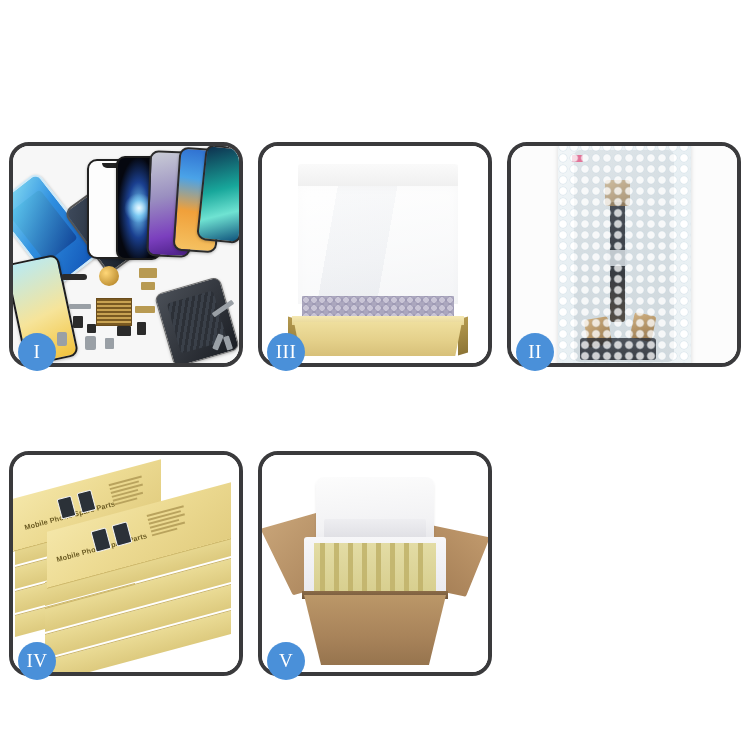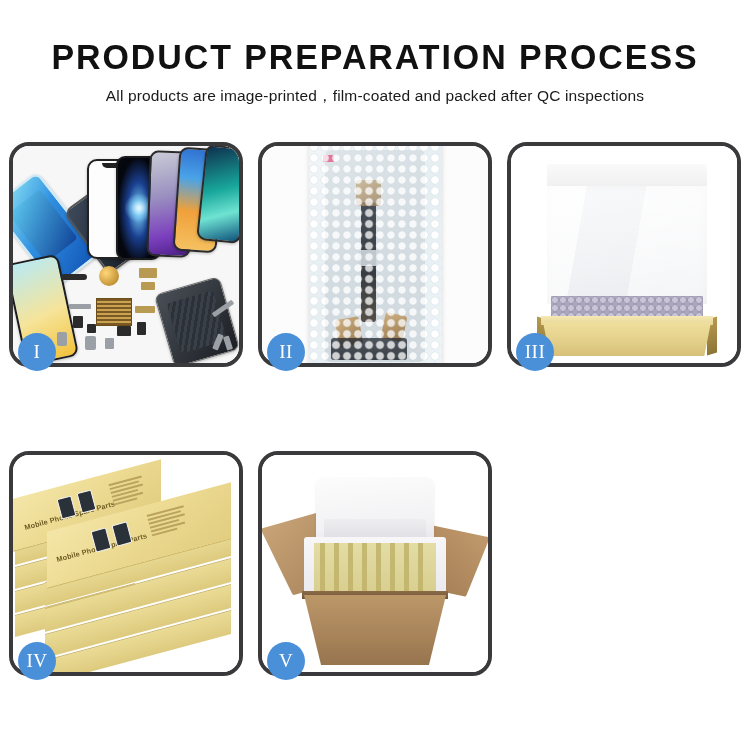--- a/index.html
+++ b/index.html
@@ -254,24 +254,20 @@
   .c6-seam { position:absolute; background: rgba(120,92,58,.45); }
   .c6-tab { position:absolute; background: rgba(150,118,77,.55); border-radius:1px; }
   .c6-shadow { position:absolute; left:30px; top:186px; width:170px; height:12px;
     background: radial-gradient(ellipse at 50% 50%, rgba(0,0,0,.10), transparent 72%); }
 </style>
 </head>
 <body>
 
 <div class="page">
 
-  <div class="header">
-    <div class="title">PRODUCT PREPARATION PROCESS</div>
-    <div class="subtitle">All products are image-printed，film-coated and packed after QC inspections</div>
-  </div>
 
   <div class="grid">
 
     <div class="panel">
       <div class="panel-inner p1">
         <div class="ph ph-a"></div>
         <div class="ph ph-b"></div>
         <div class="ph ph-c"></div>
         <div class="ph ph-d"></div>
         <div class="ph ph-e"></div>
@@ -294,45 +290,45 @@
         <div class="chip dark" style="left:124px;top:176px;width:9px;height:13px;"></div>
         <div class="chip grey" style="left:44px;top:186px;width:10px;height:14px;border-radius:2px;"></div>
         <div class="chip grey" style="left:198px;top:160px;width:24px;height:5px;transform:rotate(-35deg);"></div>
         <div class="chip grey" style="left:202px;top:188px;width:6px;height:16px;transform:rotate(22deg);"></div>
         <div class="chip grey" style="left:212px;top:190px;width:6px;height:14px;transform:rotate(-18deg);"></div>
       </div>
       <div class="badge">I</div>
     </div>
 
     <div class="panel">
+      <div class="panel-inner p3">
+        <div class="box3-lid"></div>
+        <div class="box3-foam"></div>
+        <div class="box3-beads"></div>
+        <div class="box3-sideL"></div>
+        <div class="box3-sideR"></div>
+        <div class="box3-ledge"></div>
+        <div class="box3-front"></div>
+      </div>
+      <div class="badge">III</div>
+    </div>
+
+    <div class="panel">
       <div class="panel-inner p2">
         <div class="bubblewrap">
           <div class="wrapscreen"></div>
           <div class="pinkmark"></div>
           <div class="flexcable"></div>
           <div class="conn-l"></div>
           <div class="conn-r"></div>
           <div class="conn-bar"></div>
           <div class="bubble-overlay"></div>
         </div>
       </div>
       <div class="badge">II</div>
-    </div>
-
-    <div class="panel">
-      <div class="panel-inner p3">
-        <div class="box3-lid"></div>
-        <div class="box3-foam"></div>
-        <div class="box3-beads"></div>
-        <div class="box3-sideL"></div>
-        <div class="box3-sideR"></div>
-        <div class="box3-ledge"></div>
-        <div class="box3-front"></div>
-      </div>
-      <div class="badge">III</div>
     </div>
 
     <div class="panel">
       <div class="panel-inner p4">
         <div class="stack">
 
           <div class="sbox" style="left:2px;top:72px;width:120px;height:22px;">
             <div class="front" style="top:0;height:22px;"></div>
           </div>
           <div class="sbox" style="left:2px;top:96px;width:120px;height:22px;">

